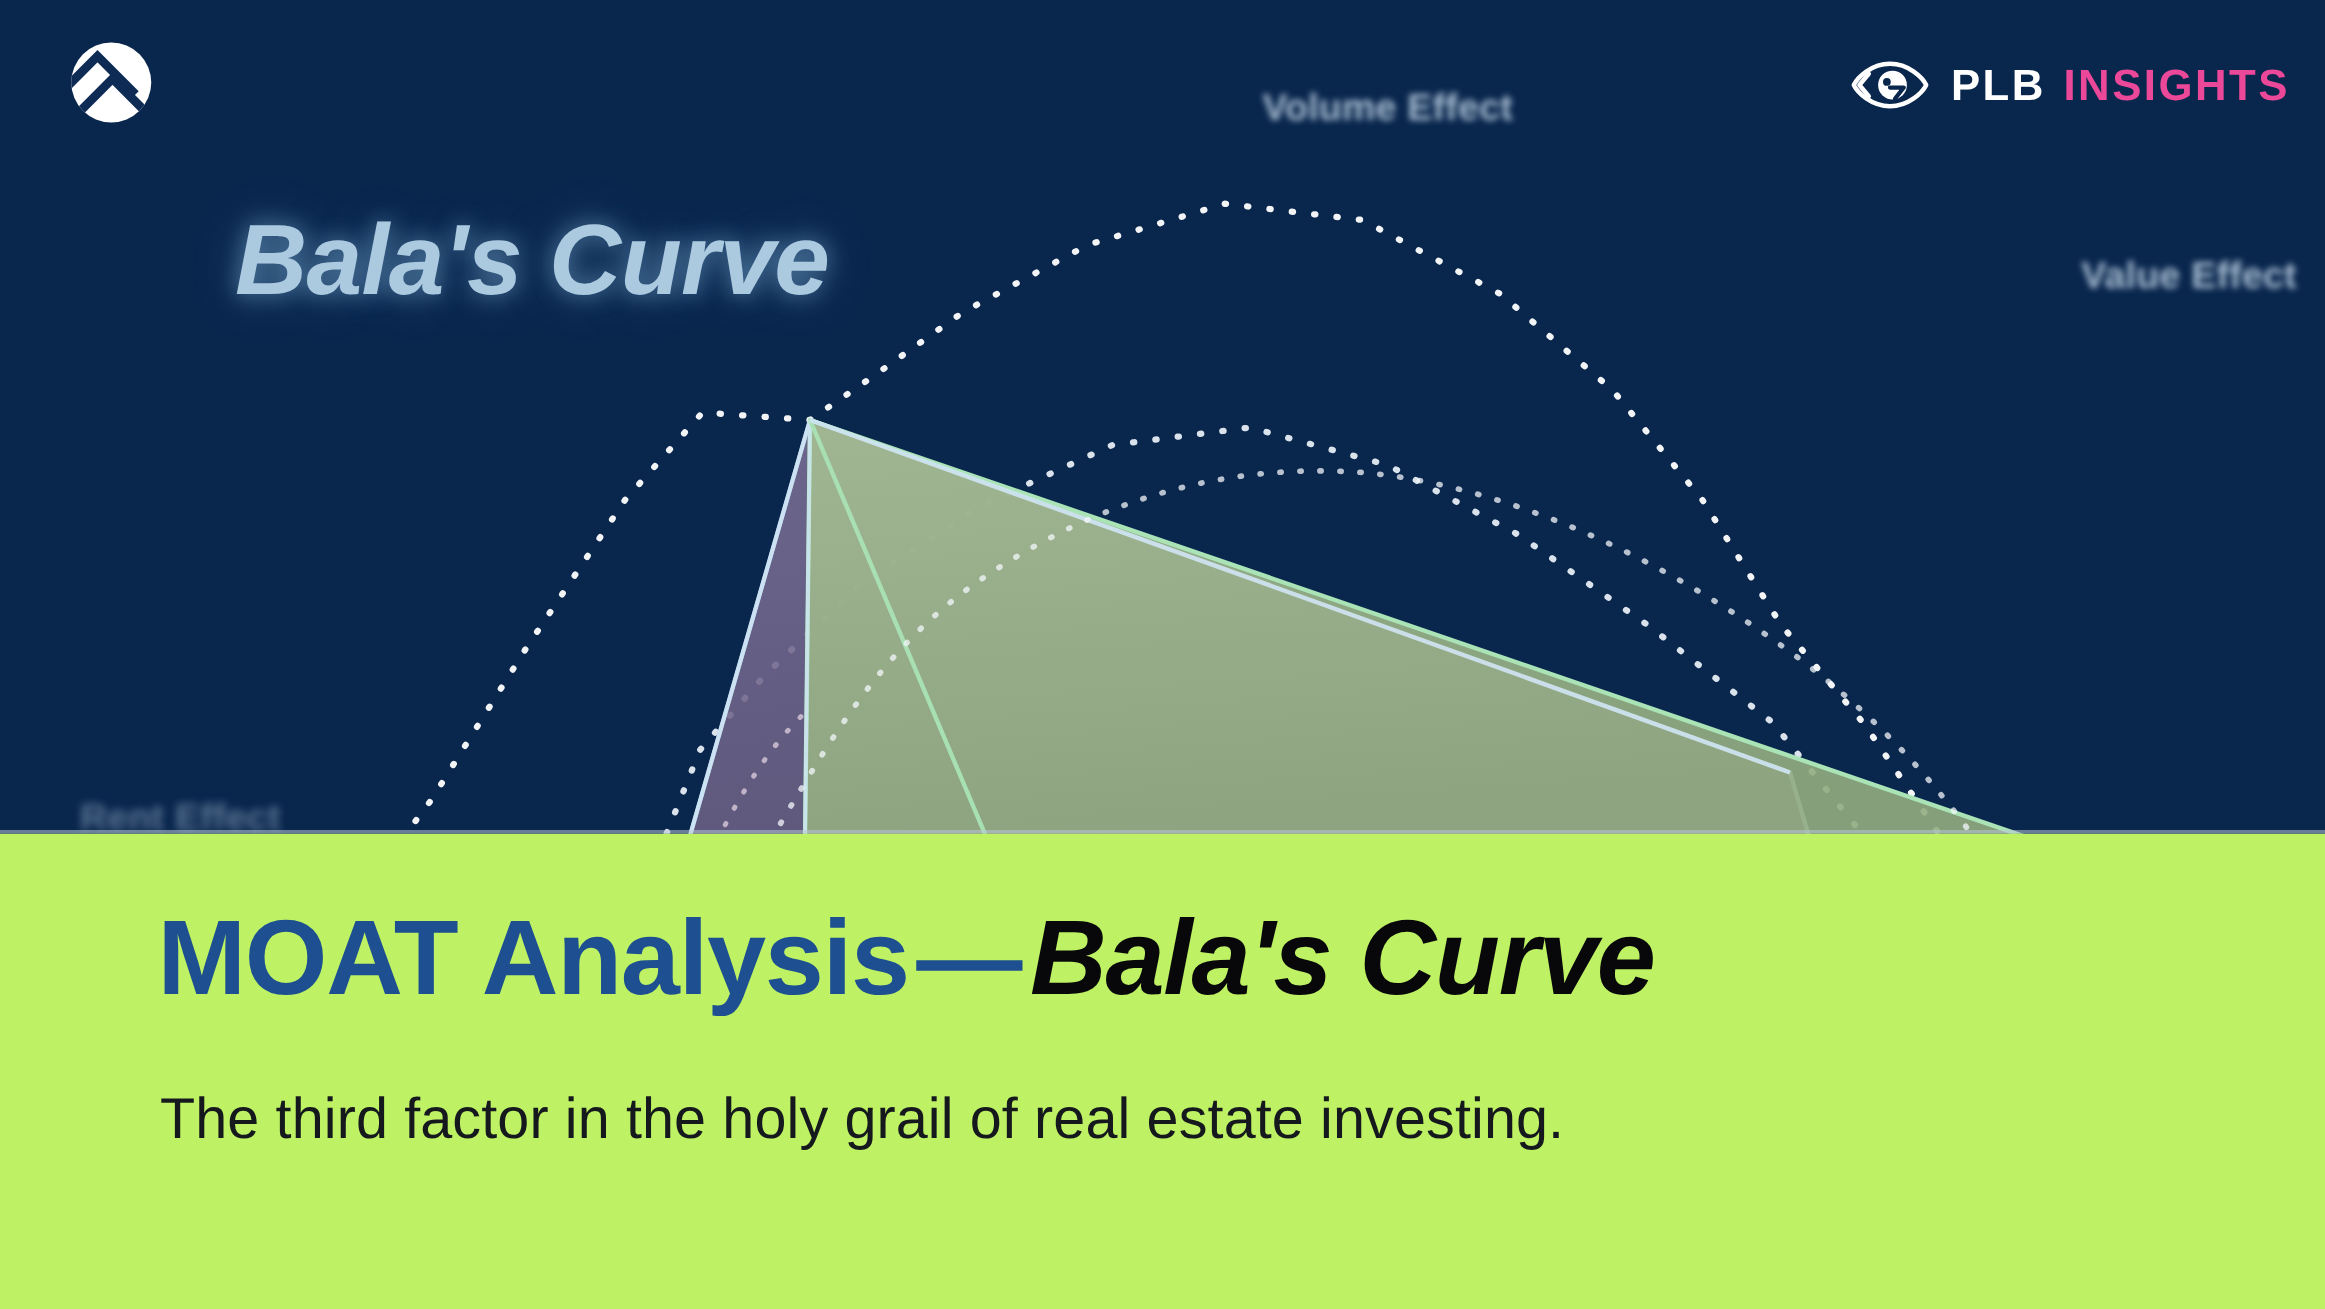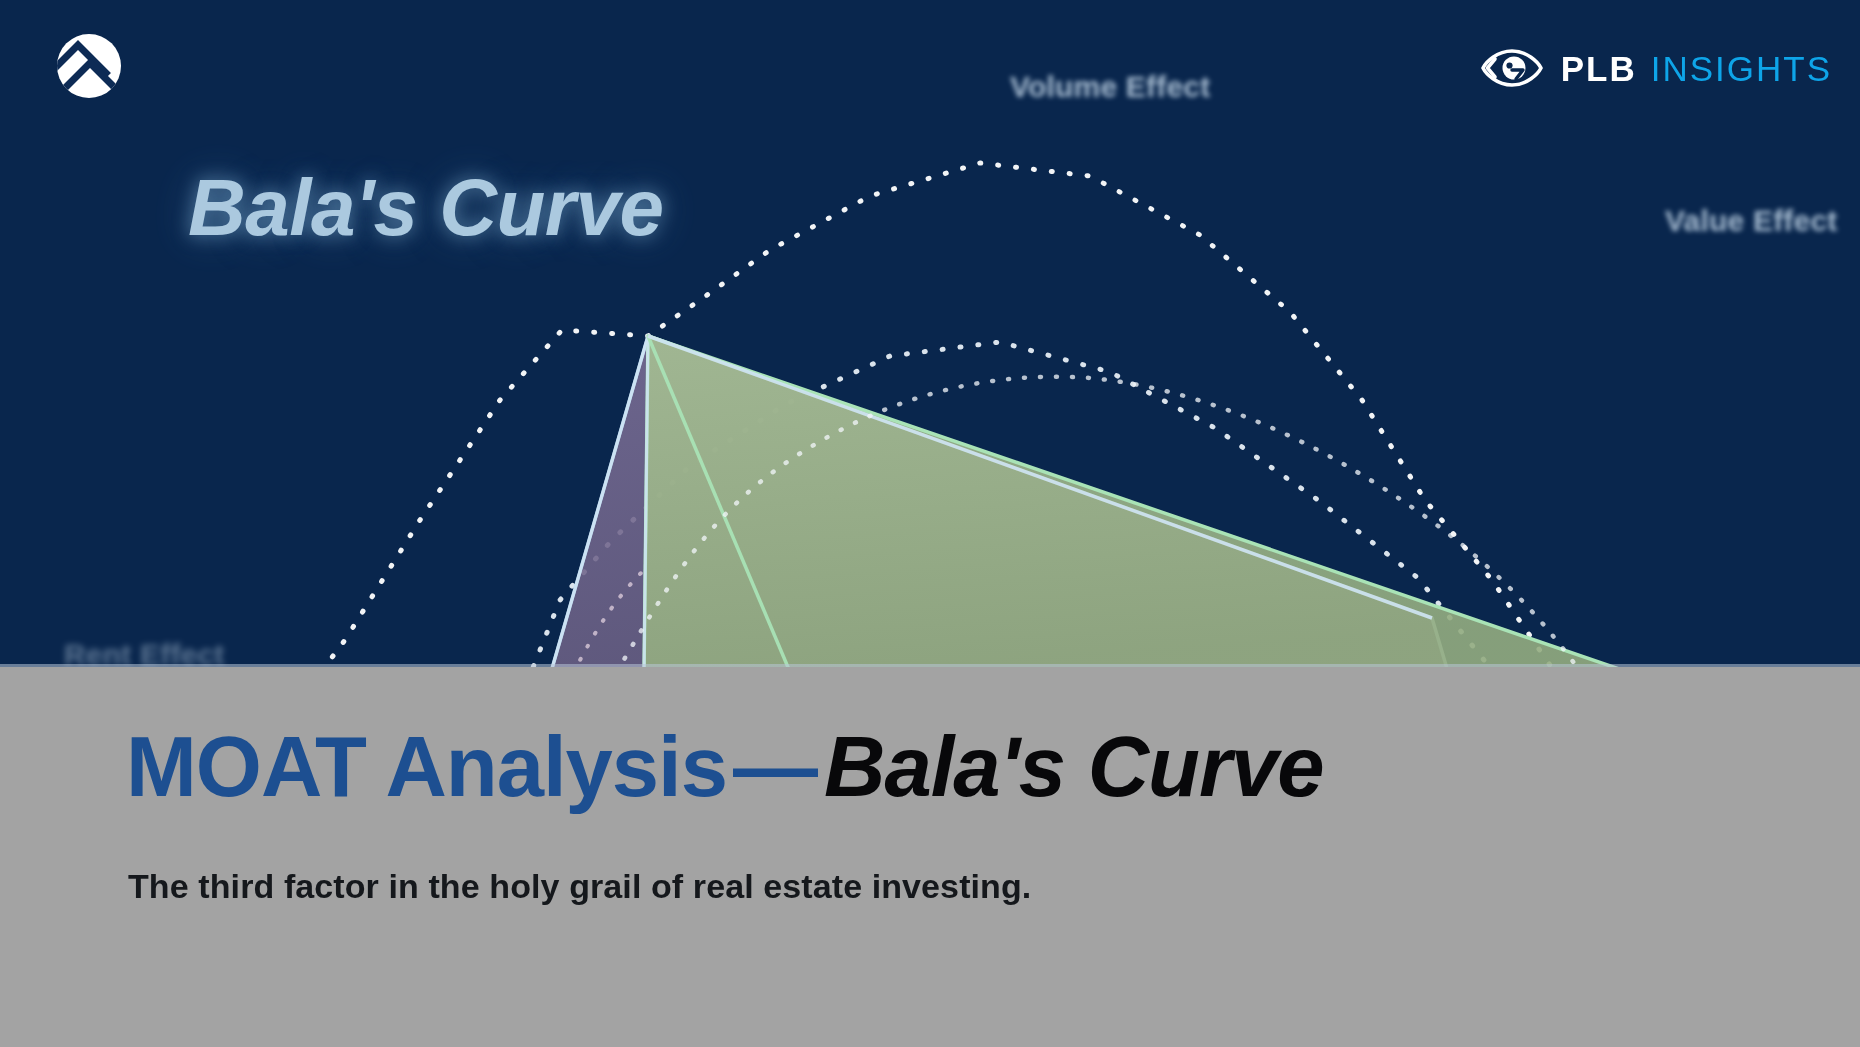--- a/index.html
+++ b/index.html
@@ -68,23 +68,23 @@
     white-space: nowrap;
   }
   .plb-bold {
     color: #ffffff;
     font-size: 35px;
     font-weight: 700;
     letter-spacing: 2.0px;
     line-height: 1;
   }
   .plb-light {
-    color: #0ea5e9;
+    color: #ec4899;
     font-size: 35px;
-    font-weight: 400;
+    font-weight: 700;
     letter-spacing: 2.0px;
     line-height: 1;
   }
 
   
   #watermark {
     position: absolute;
     left: 188px;
     top: 168px;
     z-index: 4;
@@ -117,21 +117,21 @@
   #label-value  { left: 1665px; top: 204px; }
   #label-rent   { left: 64px;  top: 638px; opacity: 0.42; filter: blur(3.4px); }
 
   
   #caption-band {
     position: absolute;
     left: 0;
     top: 667px;
     width: 1860px;
     height: 380px;
-    background: #a3a3a3;
+    background: #bef264;
   }
 
   #headline {
     position: absolute;
     left: 126px;
     top: 56px;
     font-size: 85px;
     line-height: 1.04;
     white-space: nowrap;
   }
@@ -149,22 +149,22 @@
     color: #08080a;
     font-weight: 700;
     font-style: italic;
     letter-spacing: -1px;
   }
 
   #subhead {
     position: absolute;
     left: 128px;
     top: 200px;
-    font-size: 34px;
-    font-weight: 700;
+    font-size: 46px;
+    font-weight: 400;
     color: #15181c;
     letter-spacing: 0.1px;
     white-space: nowrap;
   }
 </style>
 </head>
 <body>
 
 <div id="card">
 

